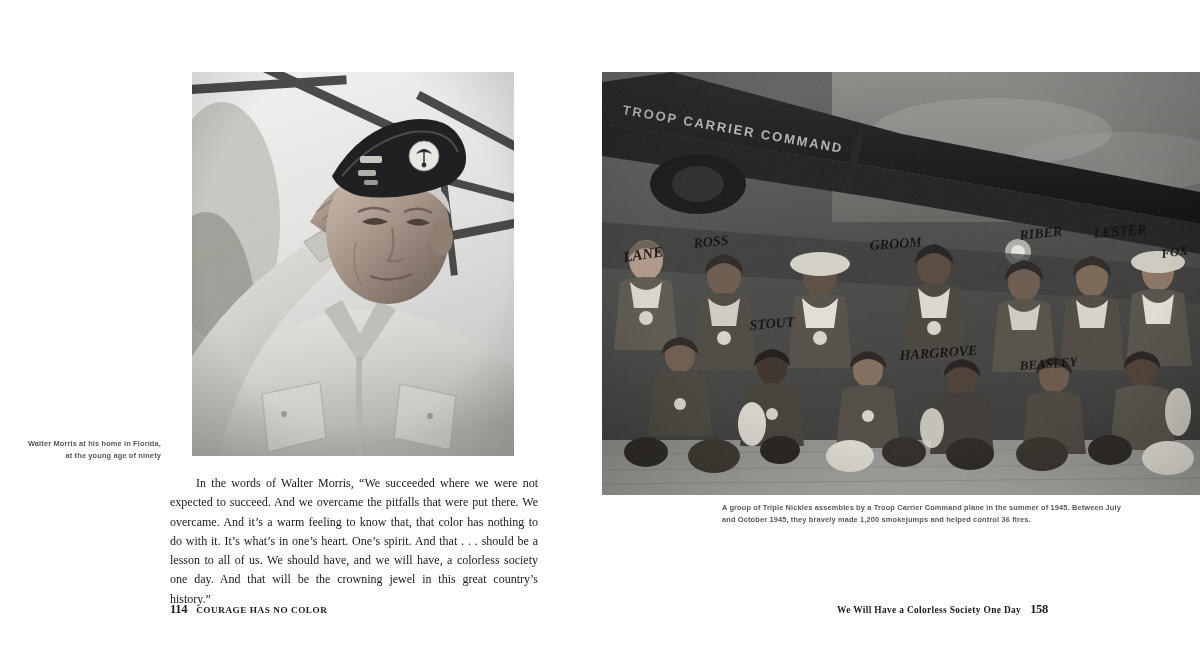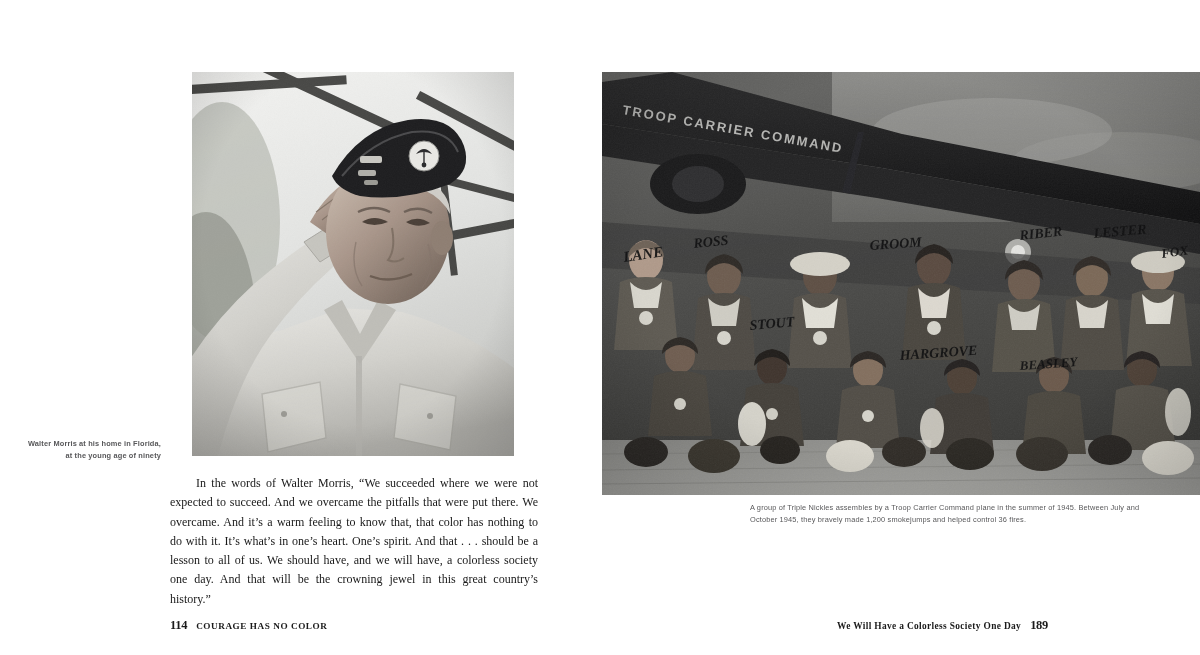--- a/index.html
+++ b/index.html
@@ -75,21 +75,20 @@
     display: flex;
     align-items: baseline;
     gap: 9px;
   }
   .folio {
     font-family: "Liberation Serif", serif;
     font-size: 12.5px;
     font-weight: bold;
     color: #1a1a1a;
     letter-spacing: -0.3px;
-    margin-top: 16px;
   }
   .running-head {
     font-family: "Liberation Serif", serif;
     font-size: 9.2px;
     font-weight: bold;
     letter-spacing: 0.55px;
     color: #1a1a1a;
     text-transform: uppercase;
     text-align: right;
   }
@@ -113,25 +112,24 @@
   .group-photo-frame svg { display: block; width: 100%; height: 100%; }
 
   .right-caption {
     position: absolute;
     left: 122px;
     top: 502px;
     width: 400px;
     text-align: left;
     font-family: "Liberation Sans", sans-serif;
     font-size: 7.4px;
-    font-weight: normal;
+    font-weight: bold;
     line-height: 11.5px;
     color: #58585a;
     letter-spacing: 0.15px;
-    margin-left: 28px;
   }
 
   .footer-right {
     position: absolute;
     right: 152px;
     top: 602px;
     display: flex;
     align-items: baseline;
     gap: 9px;
   }
@@ -447,17 +445,17 @@
 
         <rect width="598" height="423" fill="url(#vig2)"></rect>
         <rect width="598" height="423" filter="url(#grain2)" opacity="0.6"></rect>
       </svg>
     </div>
 
     <div class="right-caption">A group of Triple Nickles assembles by a Troop Carrier Command plane in the summer of 1945. Between July and October 1945, they bravely made 1,200 smokejumps and helped control 36 fires.</div>
 
     <div class="footer-right">
       <span class="running-head-italic">We Will Have a Colorless Society One Day</span>
-      <span class="folio">189</span>
+      <span class="folio">158</span>
     </div>
   </div>
 
 </div>
 
 </body></html>

